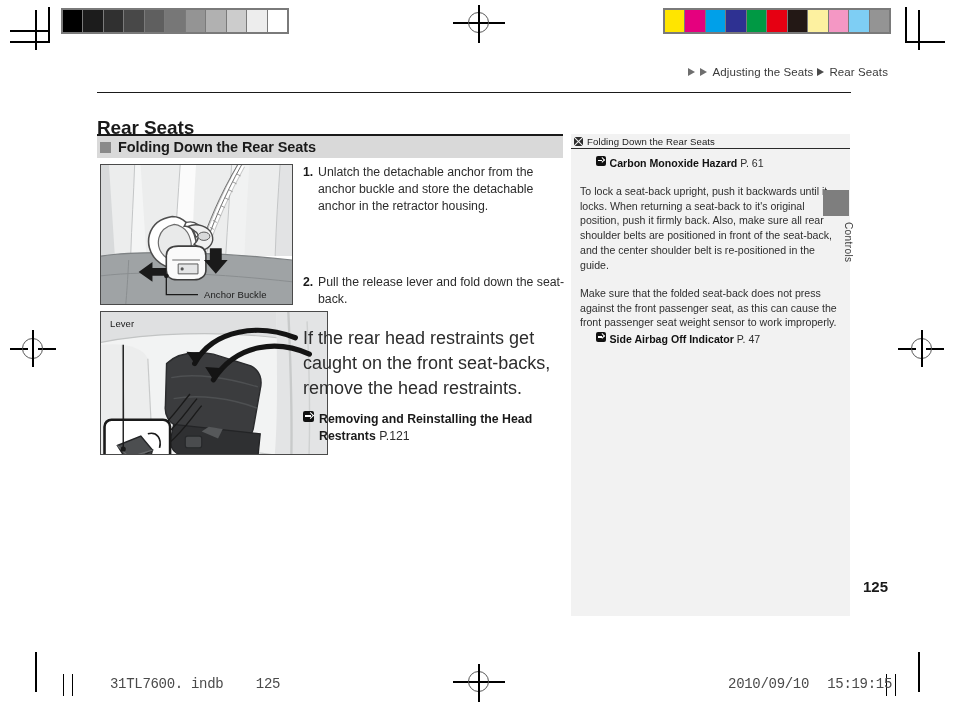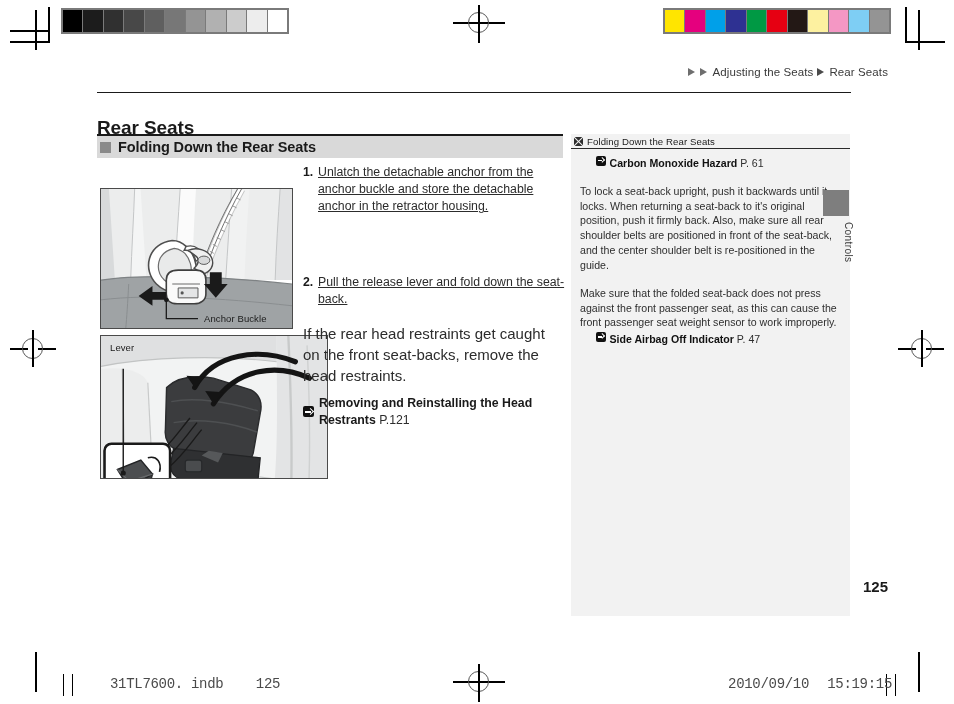--- a/index.html
+++ b/index.html
@@ -106,21 +106,20 @@
     color: #1a1a1a;
     letter-spacing: -0.1px;
   }
 
   
   .figure {
     position: absolute;
     border: 1px solid #4a4a4a;
     background: #7dd3fc;
     overflow: hidden;
-    margin-top: 24px;
   }
   .fig-1 { left: 40px; top: 120px; width: 193px; height: 141px; }
   .fig-2 { left: 40px; top: 267px; width: 228px; height: 144px; }
 
   .fig-caption {
     position: absolute;
     font-size: 9.5px;
     color: #1a1a1a;
     background: rgba(255,255,255,0.0);
     white-space: nowrap;
@@ -139,23 +138,23 @@
     line-height: 1.40;
     color: #2c2c2c;
     margin-bottom: 14px;
   }
   .step-num {
     font-weight: bold;
     color: #1a1a1a;
     flex: none;
     width: 15px;
   }
-  .step-text { flex: 1; text-decoration: underline; }
+  .step-text { flex: 1; }
   .para {
-    font-size: 15px;
+    font-size: 18px;
     line-height: 1.40;
     color: #2c2c2c;
     margin-bottom: 9px;
   }
 
   
   .xref-icon {
     display: inline-block;
     position: relative;
     width: 11px; height: 11px;
@@ -176,21 +175,21 @@
     content: "";
     position: absolute;
     left: 5.2px; top: 2.3px;
     width: 4px; height: 4px;
     border-top: 1.6px solid #fff;
     border-right: 1.6px solid #fff;
     transform: rotate(45deg);
   }
   .xref {
     display: flex;
-    align-items: center;
+    align-items: flex-start;
     font-size: 12.3px;
     line-height: 1.38;
   }
   .xref .xref-body { flex: 1; }
   .xref-title { font-weight: bold; color: #1a1a1a; }
   .xref-page { font-weight: normal; color: #2c2c2c; }
 
   
   .info-panel {
     position: absolute;

